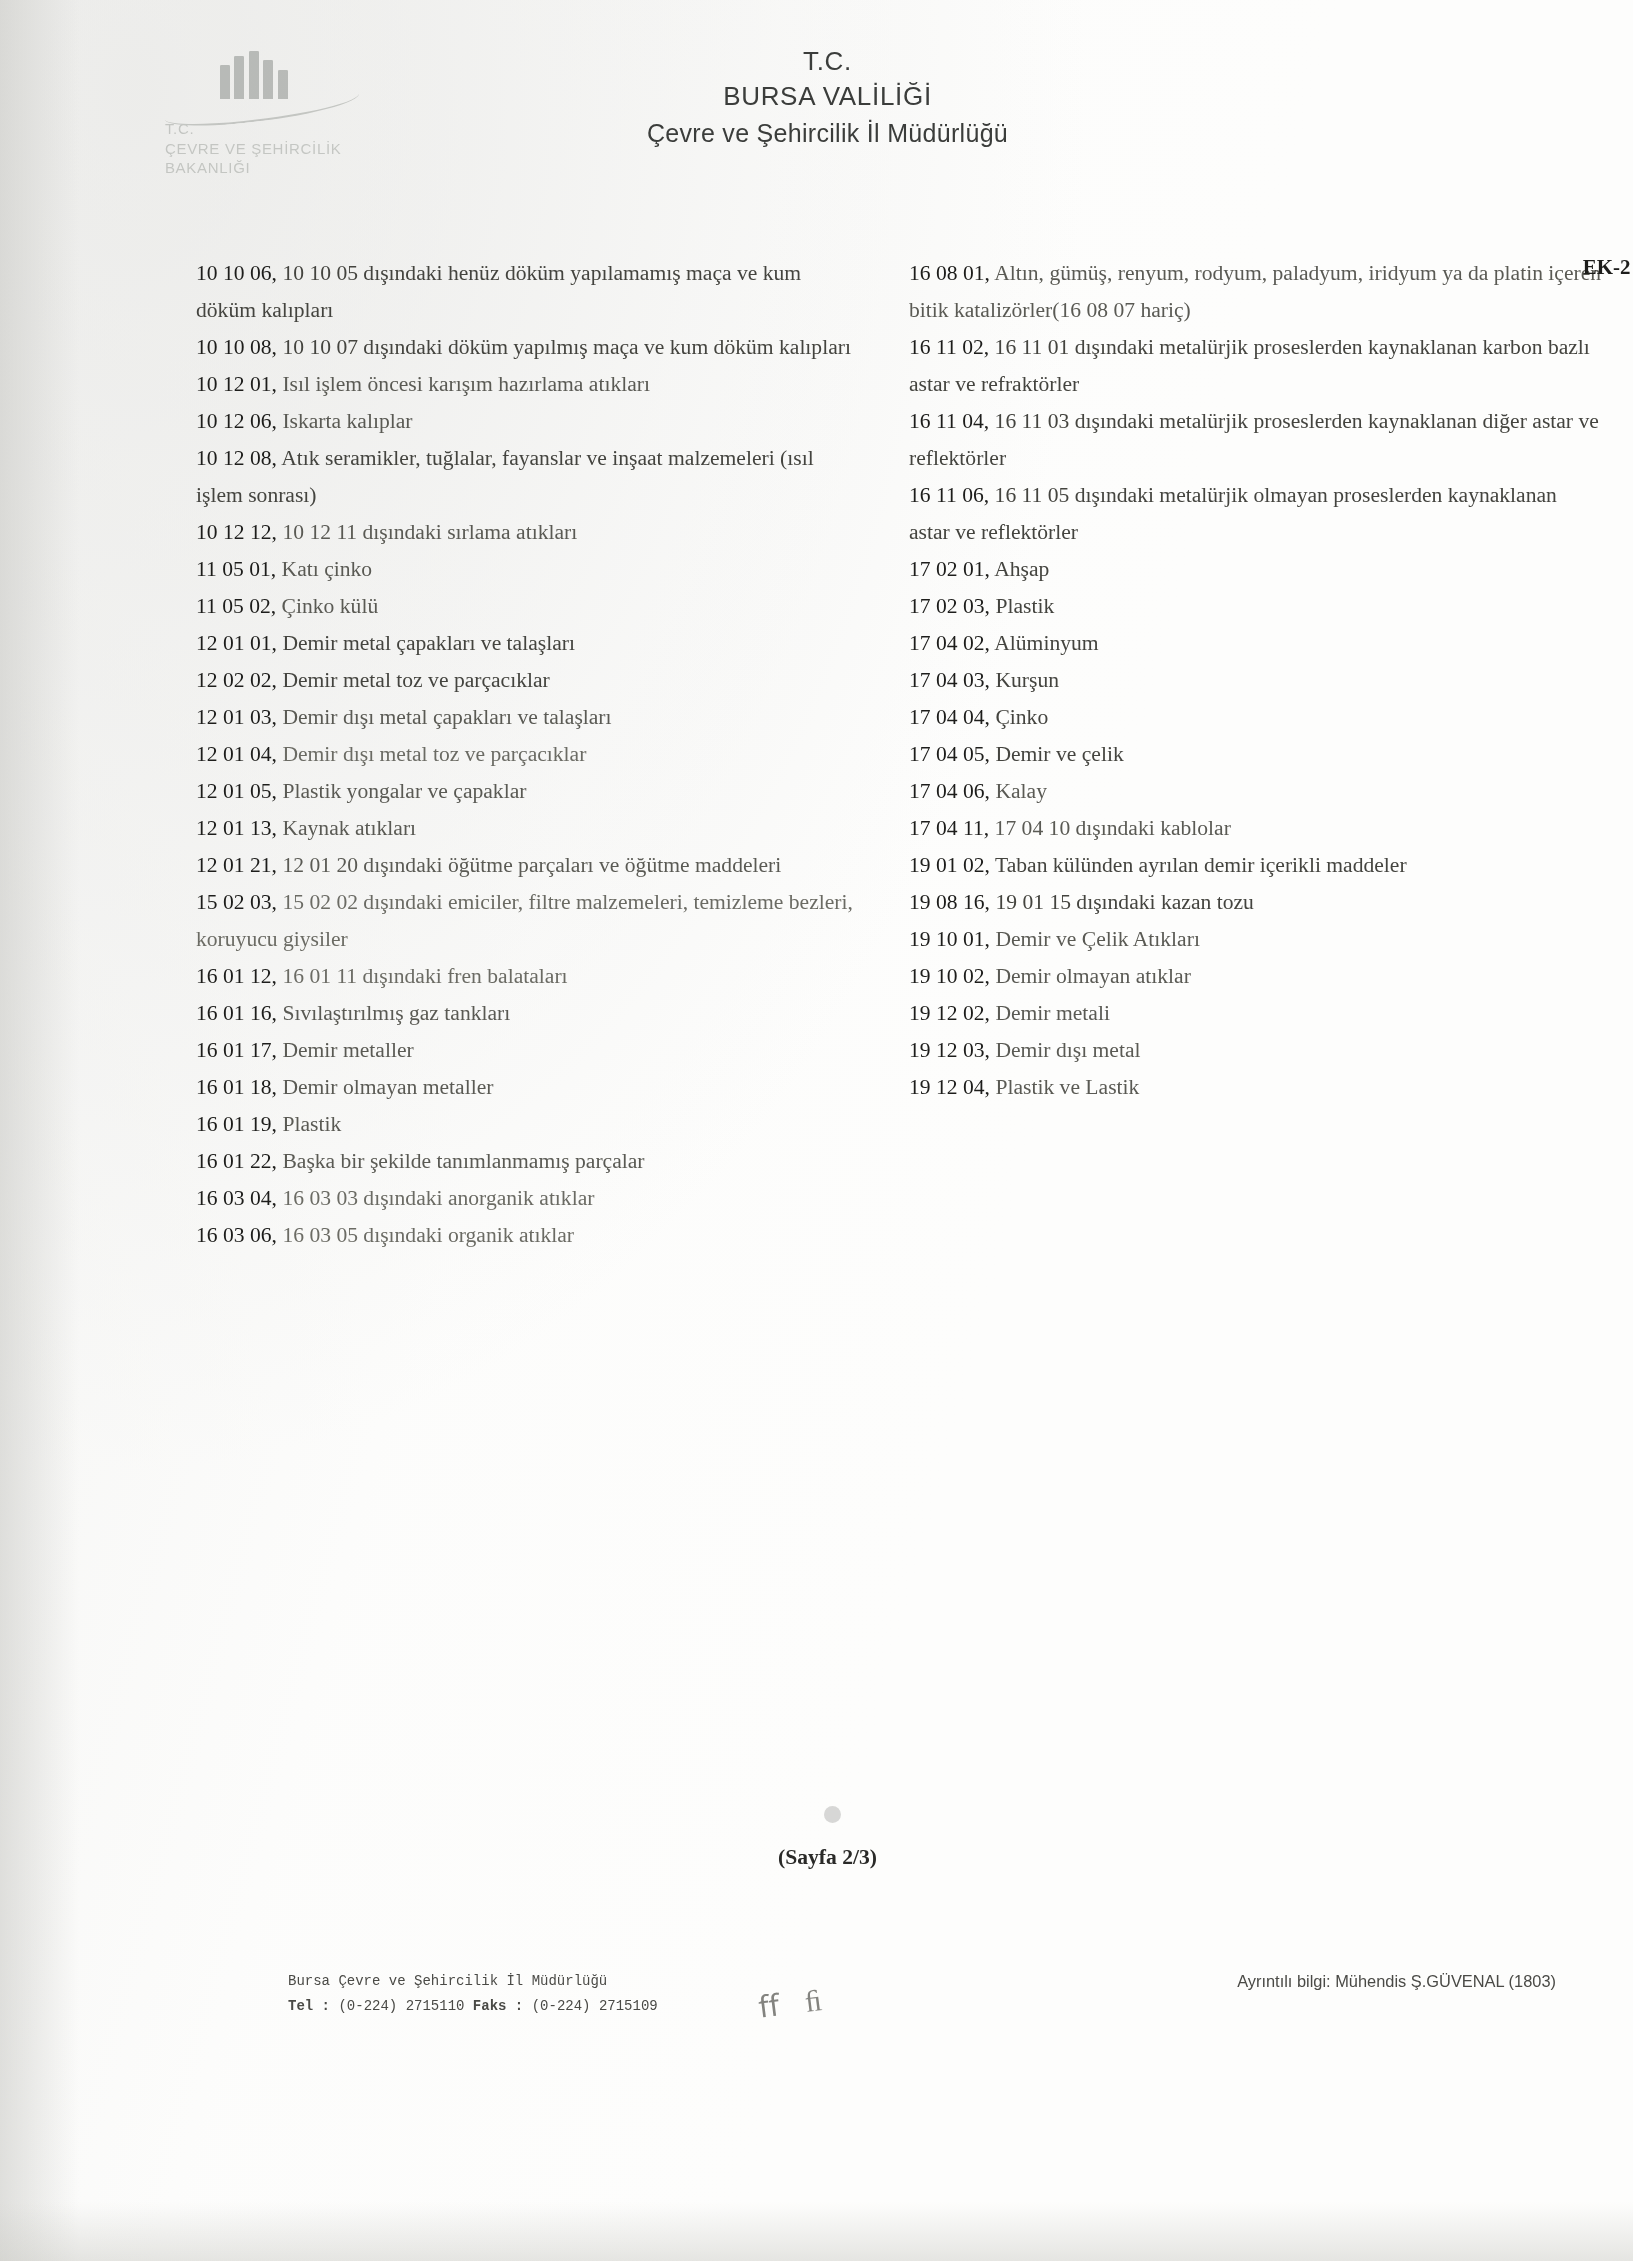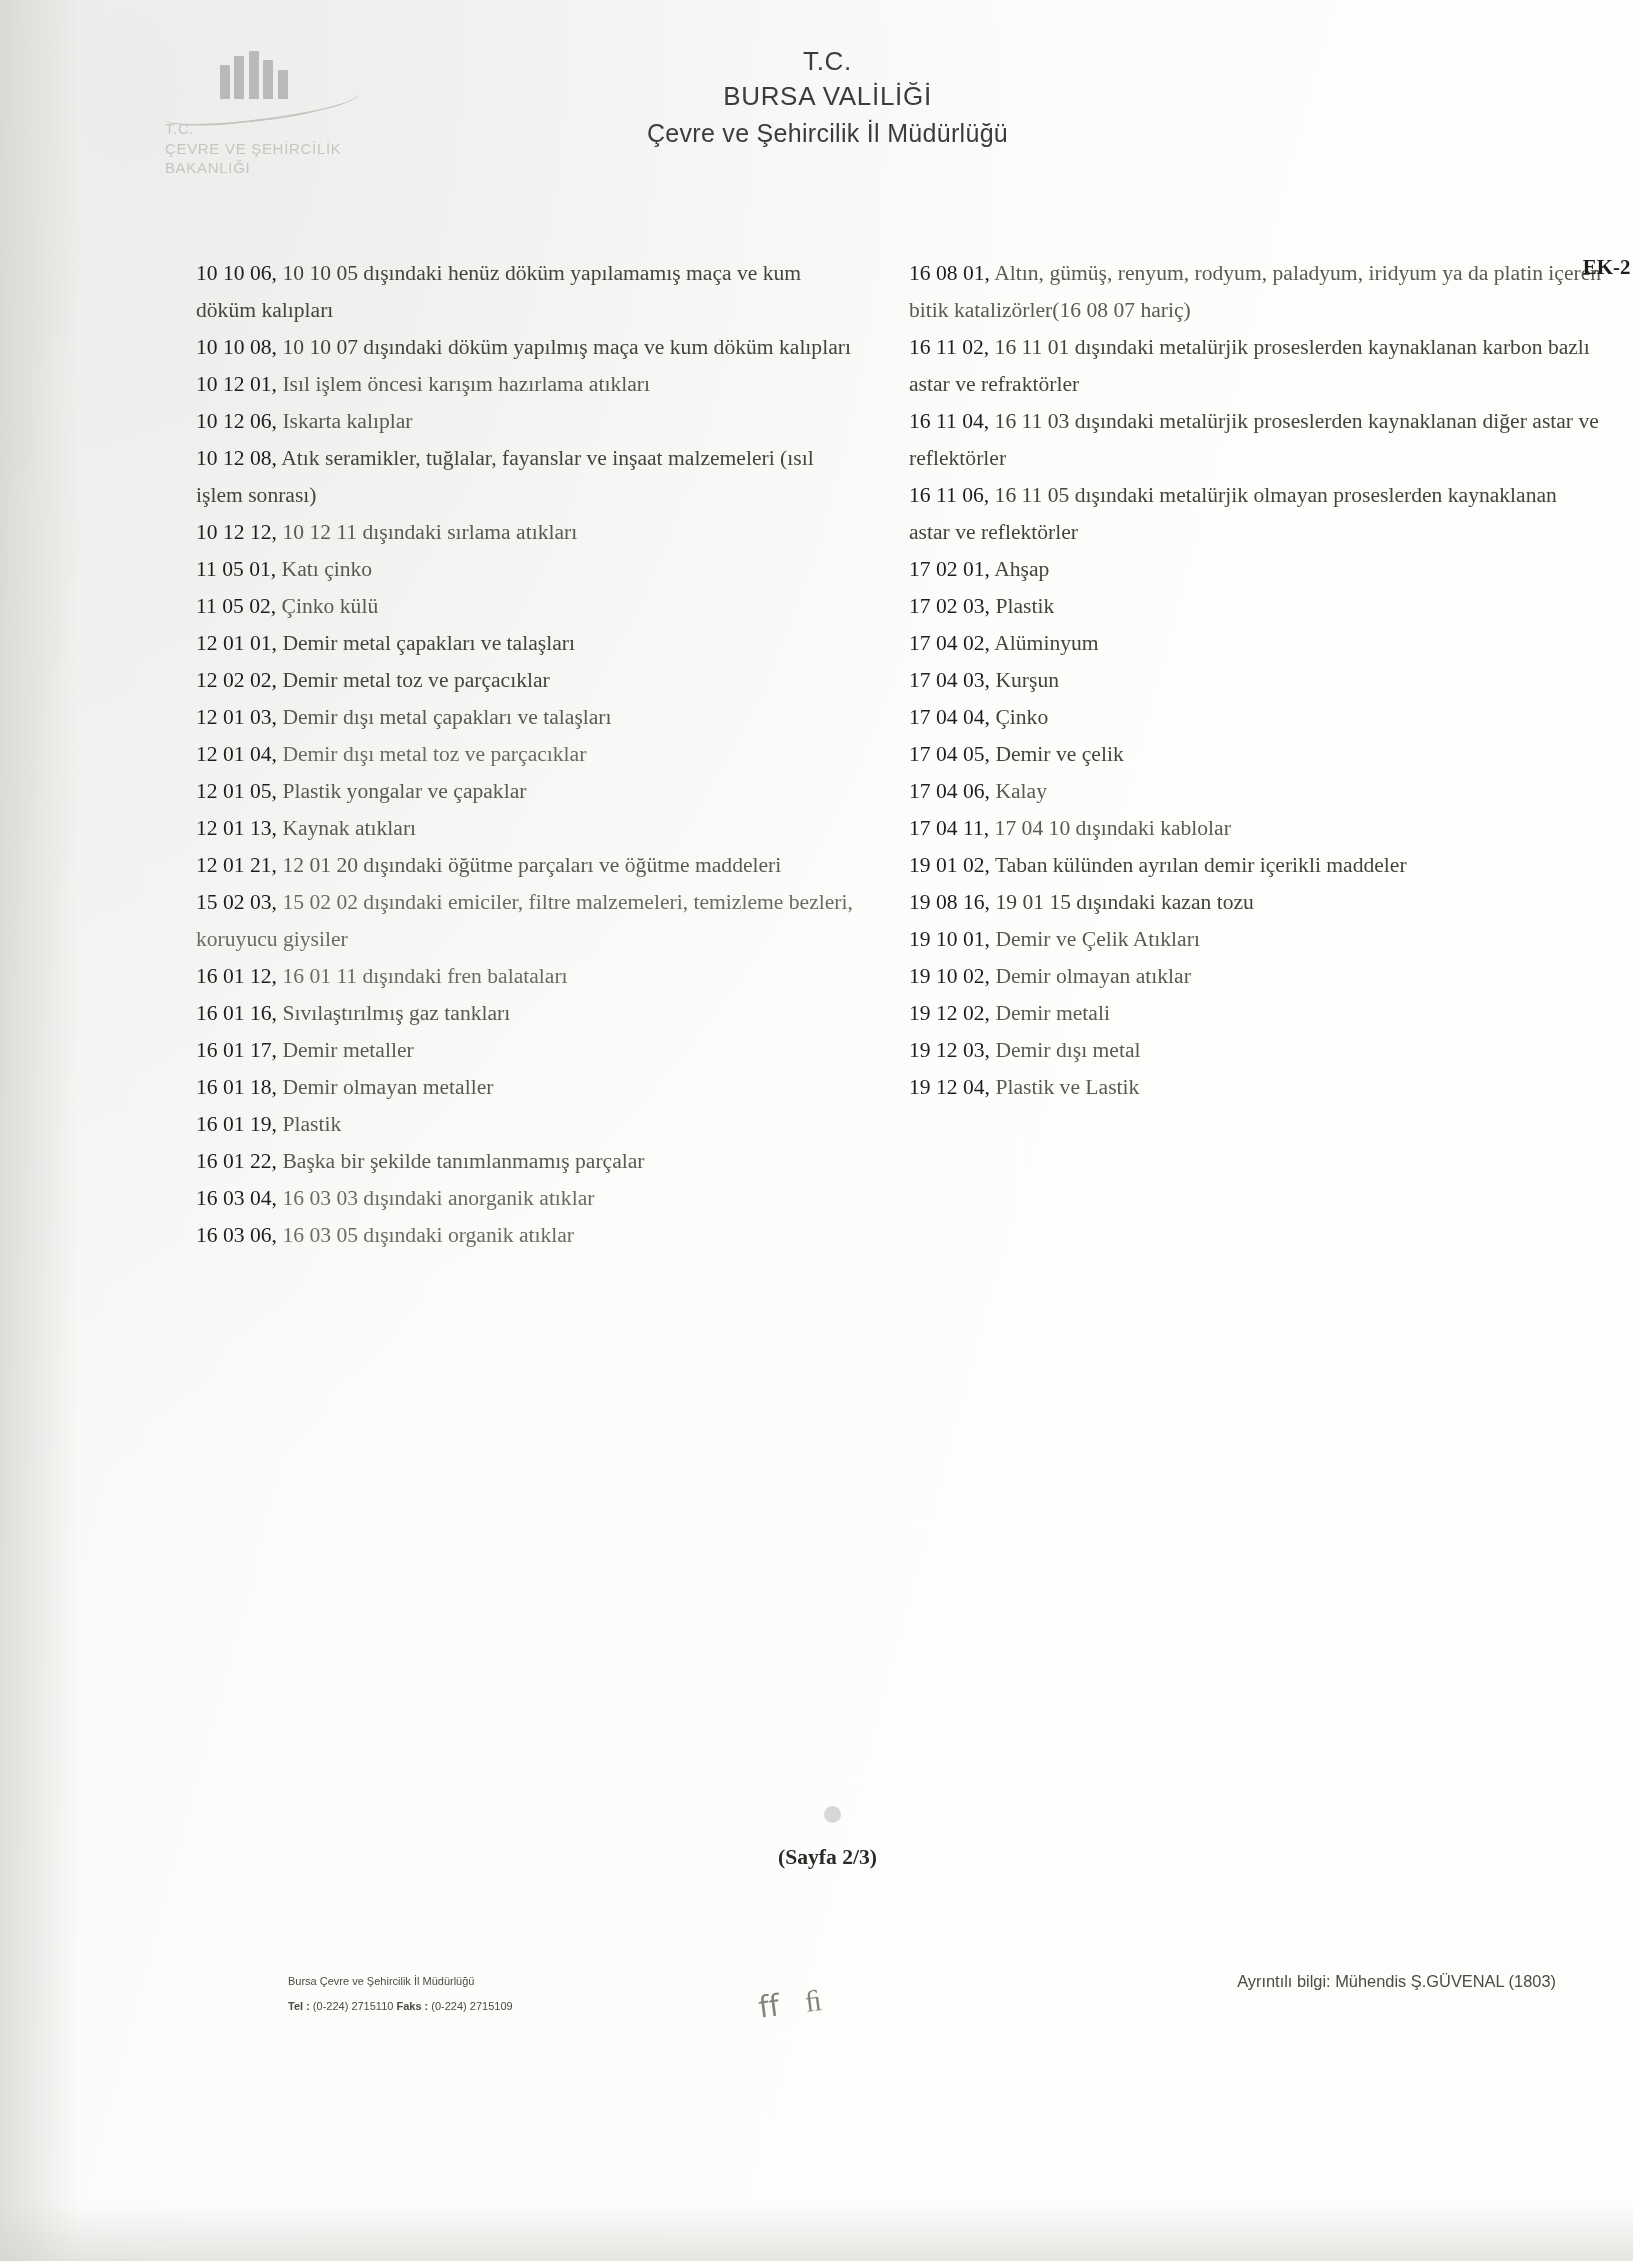--- a/index.html
+++ b/index.html
@@ -166,22 +166,23 @@
     left: 98px;
     top: 1930px;
     width: 1439px;
     font-family: "Liberation Sans", sans-serif;
     color: #4a4a46;
   }
   .footer-left {
     position: absolute;
     left: 92px;
     top: 0;
-    font-size: 11px;
+    font-size: 14px;
     line-height: 25px;
+    font-family: Liberation Mono, monospace;
   }
   .footer-left .bold { font-weight: bold; }
   .footer-right {
     position: absolute;
     right: 79px;
     top: 0;
     font-size: 16.4px;
     line-height: 25px;
   }
   .signature {

